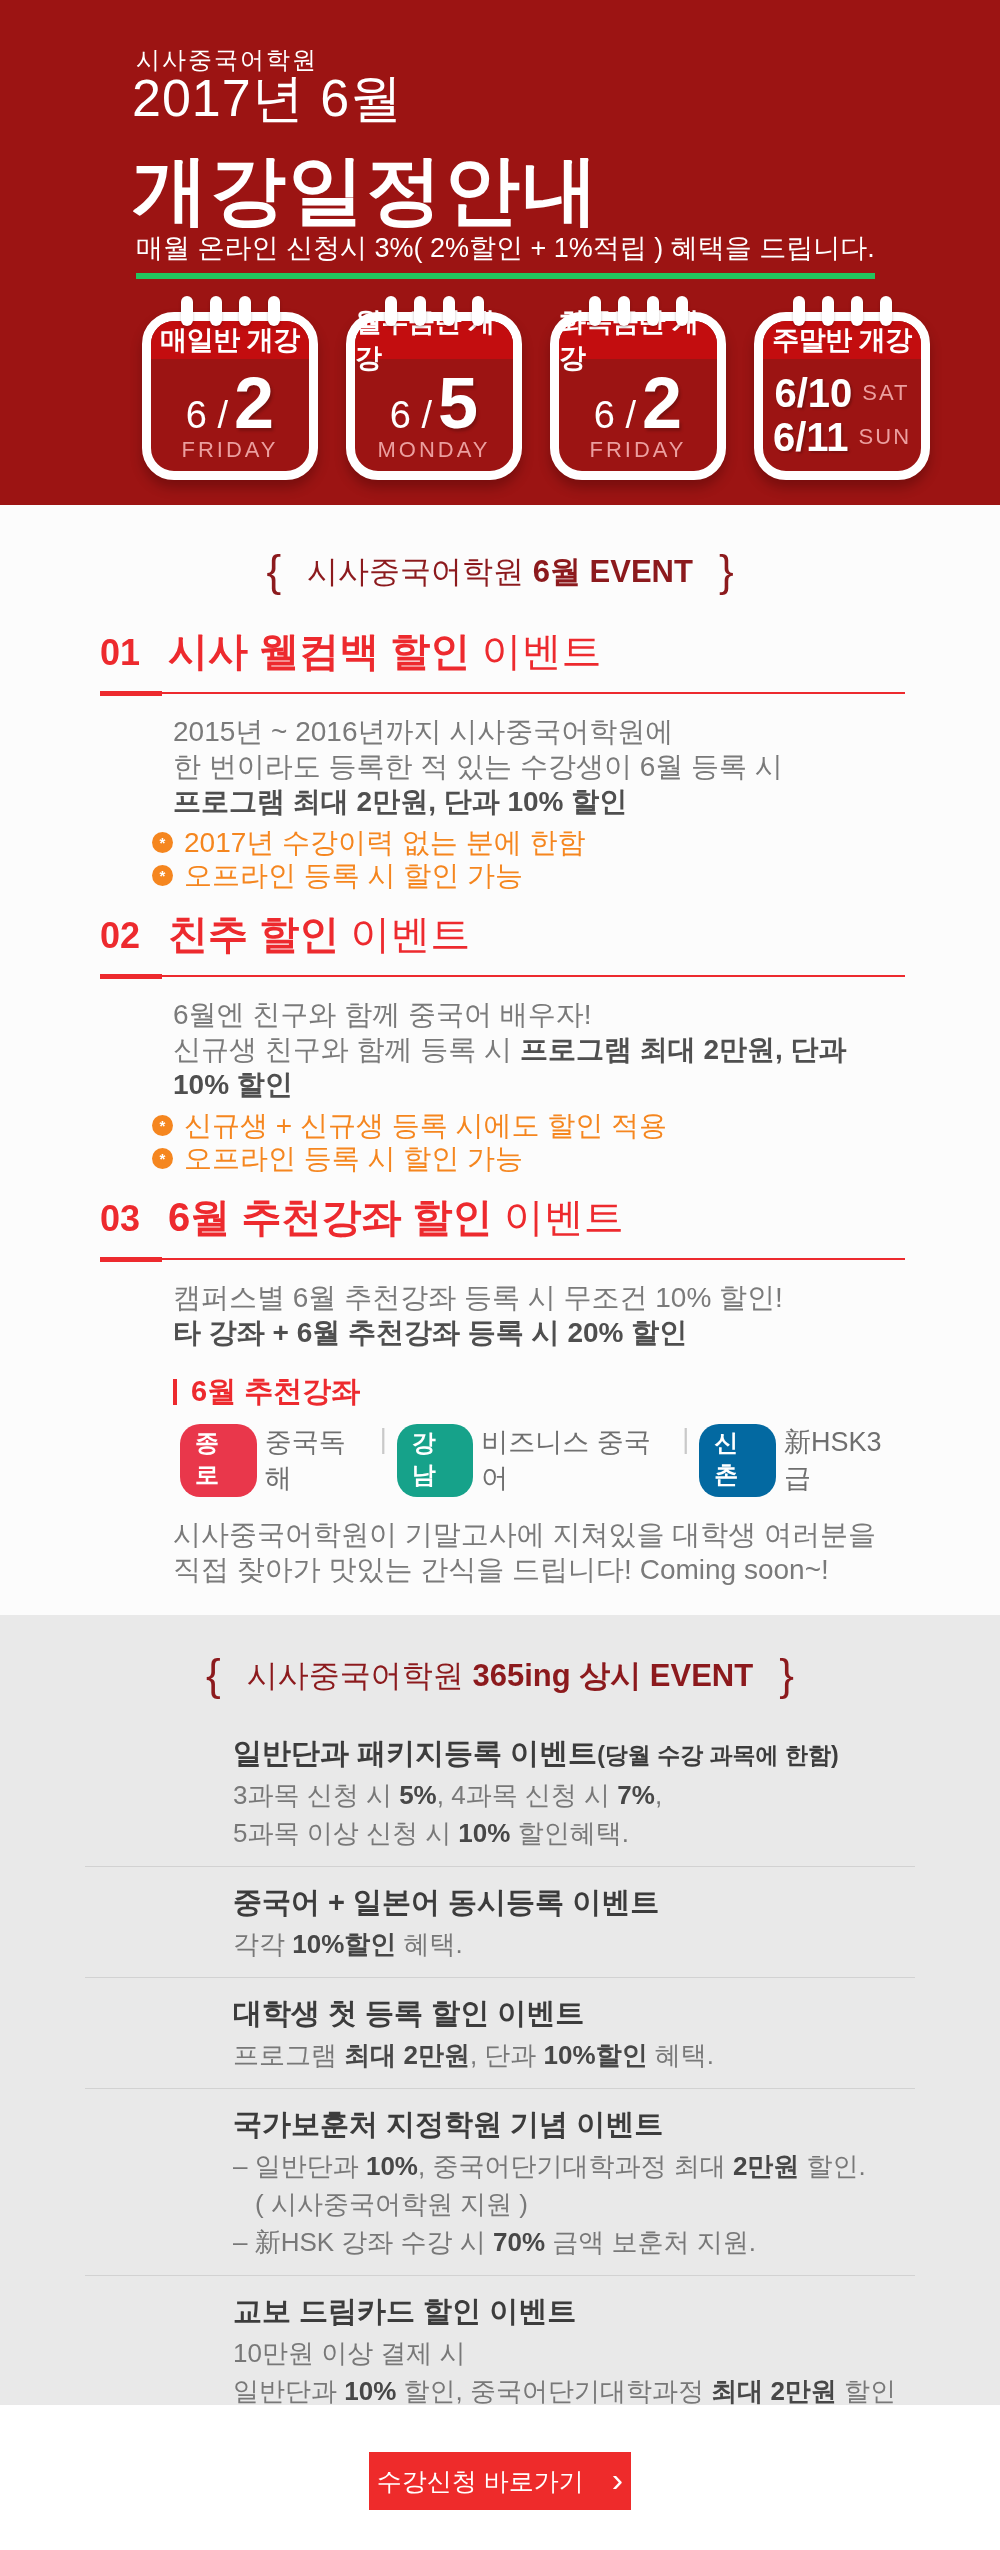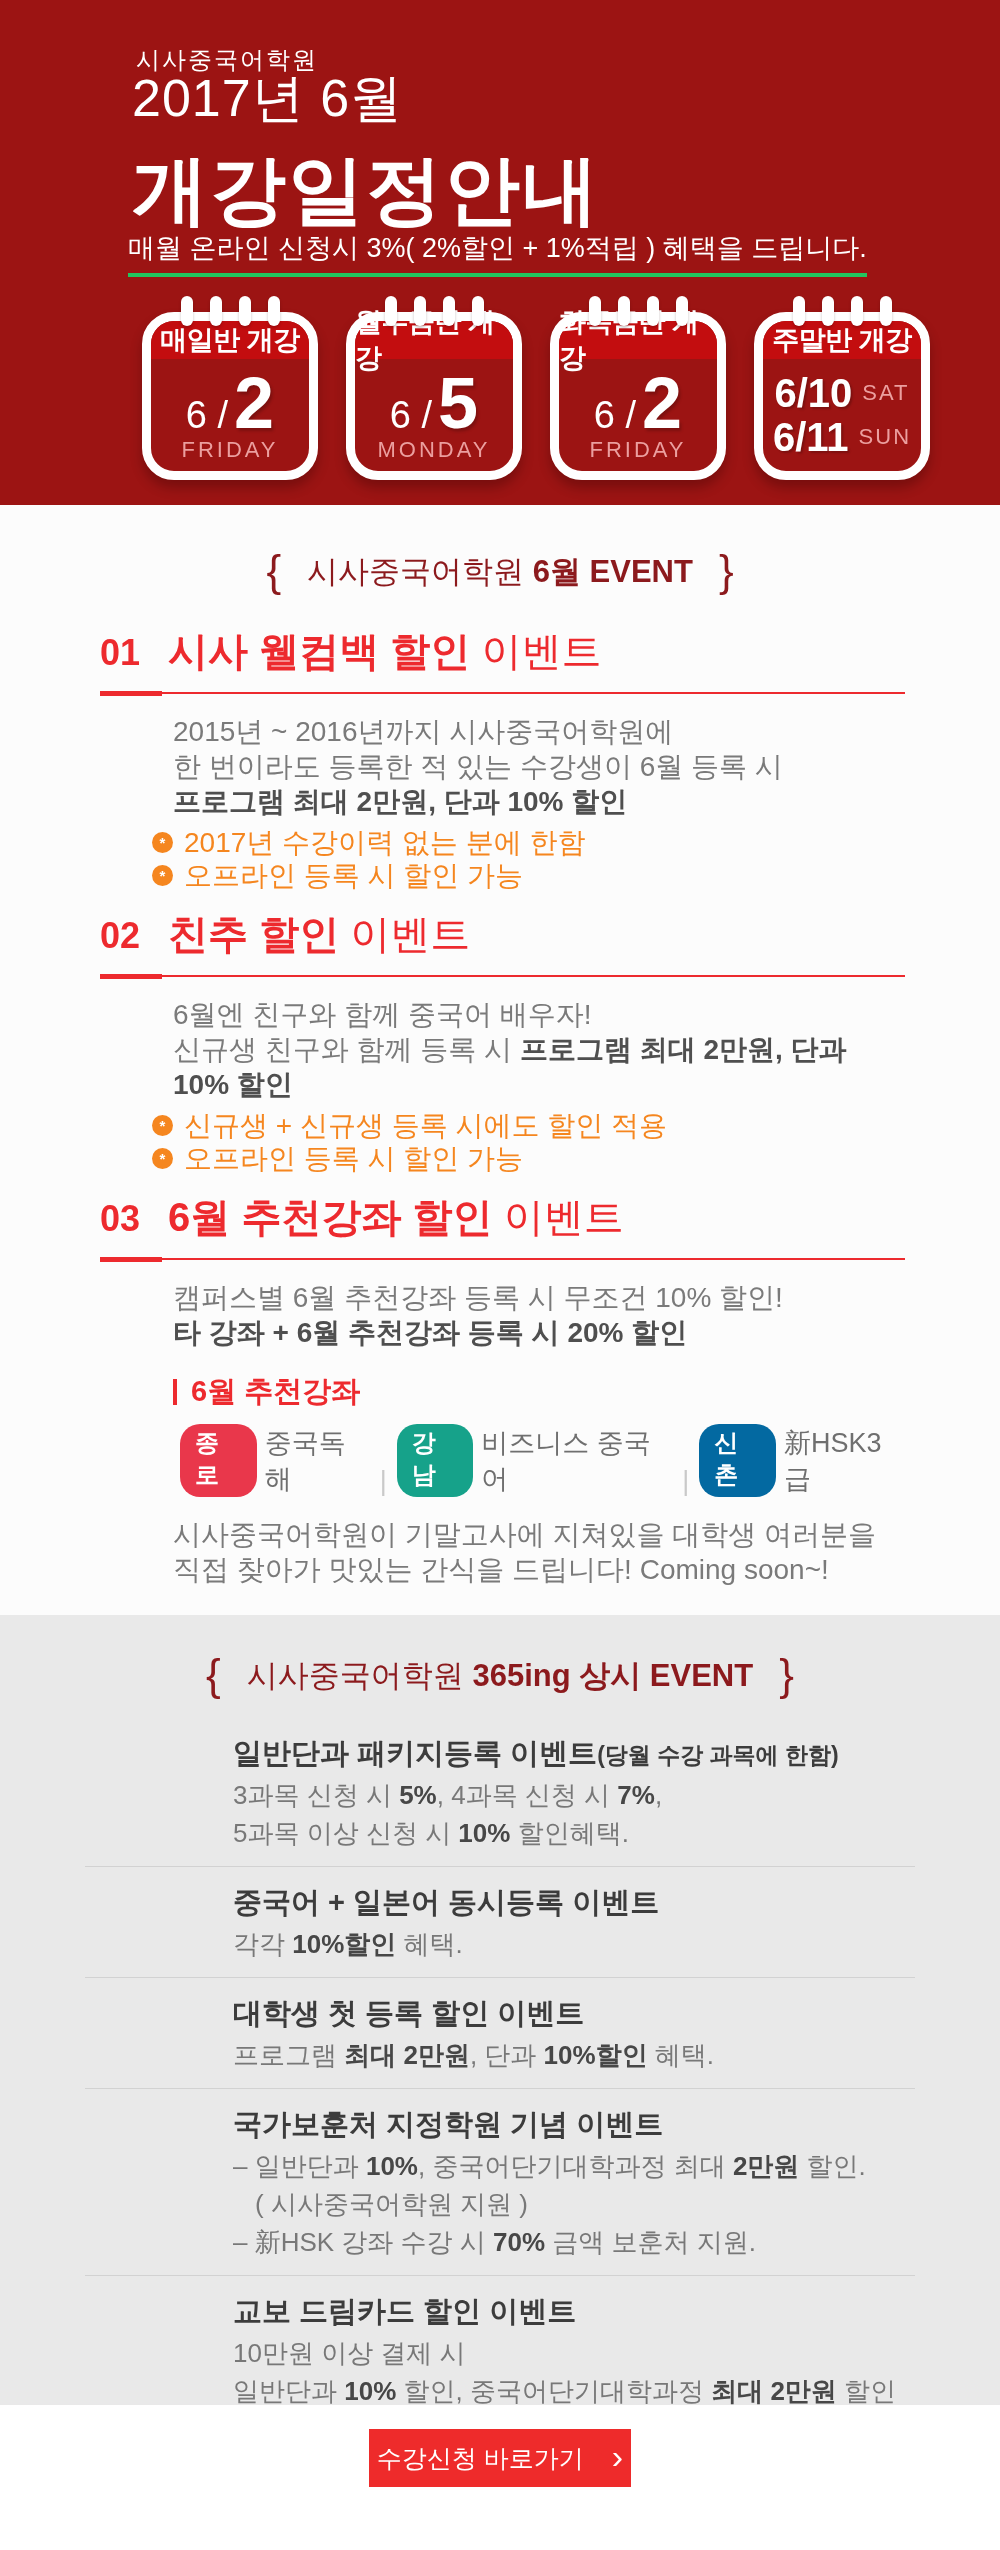--- a/index.html
+++ b/index.html
@@ -3,21 +3,21 @@
 <meta charset="utf-8">
 <style>
   html,body{margin:0;padding:0;}
   body{width:1000px;height:2550px;font-family:"Liberation Sans","DejaVu Sans",sans-serif;background:#fff;overflow:hidden;}
 
   
   .hero{position:relative;width:1000px;height:505px;background:#9c1413;color:#fff;overflow:hidden;}
   .brand{position:absolute;left:136px;top:44px;font-size:24px;letter-spacing:2px;}
   .title1{position:absolute;left:132px;top:64px;font-size:52px;font-weight:300;letter-spacing:1px;}
   .title2{position:absolute;left:132px;top:140px;font-size:76px;font-weight:800;letter-spacing:2px;}
-  .subtitle{position:absolute;left:128px;top:230px;font-size:27px;padding-bottom:7px;border-bottom:4px solid #22c55e;}
+  .subtitle{position:absolute;left:136px;top:230px;font-size:27px;padding-bottom:7px;border-bottom:6px solid #22c55e;}
 
   .cal-row{position:absolute;left:142px;top:296px;display:flex;gap:28px;}
   .cal-card{position:relative;width:158px;height:150px;border:9px solid #fff;border-radius:32px;margin-top:16px;
             box-shadow:0 8px 12px rgba(40,0,0,.3);box-sizing:content-box;}
   .rings{position:absolute;top:-25px;left:0;right:0;display:flex;justify-content:center;gap:17px;}
   .ring{width:12px;height:30px;background:#fff;border-radius:6px;box-shadow:0 2px 3px rgba(40,0,0,.25);}
   .cal-label{height:38px;background:#c30d0f;border-radius:23px 23px 0 0;display:flex;align-items:center;justify-content:center;
              font-size:27px;font-weight:bold;letter-spacing:-0.5px;}
   .cal-date{display:flex;align-items:baseline;justify-content:center;margin-top:10px;}
   .cal-month{font-size:38px;font-weight:300;}
@@ -43,38 +43,38 @@
   .sec-title .b{font-weight:800;}
   .sec-body{margin:20px 0 0 73px;font-size:28px;line-height:35px;color:#7a7a7a;}
   .seg-b{font-weight:bold;color:#4f4f4f;}
   .notes{margin:7px 0 0 52px;}
   .note{display:flex;align-items:center;gap:11px;color:#f5861f;font-size:28px;line-height:33px;}
   .ast{flex:0 0 auto;width:21px;height:21px;border-radius:50%;background:#f5861f;color:#fff;font-size:15px;font-weight:bold;
        display:flex;align-items:center;justify-content:center;}
   .recommend{margin:22px 0 0 73px;}
   .rec-label{display:flex;align-items:center;font-size:29px;font-weight:800;color:#ed2a2e;}
   .red-bar{width:4px;height:26px;background:#ed2a2e;margin-right:14px;}
-  .courses{display:flex;align-items:flex-end;margin-top:12px;font-size:27px;color:#6f6f6f;padding-left:7px;}
+  .courses{display:flex;align-items:flex-start;margin-top:12px;font-size:27px;color:#6f6f6f;padding-left:7px;}
   .pill{padding:3px 15px 6px;border-radius:20px;color:#fff;font-size:24px;font-weight:bold;margin-right:8px;}
   .course-sep{color:#c9c9c9;margin:0 10px;}
 
   
   .always{width:1000px;height:790px;background:#e9e9e9;box-sizing:border-box;overflow:hidden;}
   .always .evt-header{margin-top:40px;}
   .always-list{width:830px;margin:22px 0 0 85px;}
   .a-item{padding:16px 0 16px 148px;box-sizing:border-box;}
   .a-item + .a-item{border-top:1px solid #d2d2d2;}
   .a-title{font-size:29px;font-weight:800;color:#3c3c3c;}
   .a-suffix{font-size:23px;font-weight:800;}
   .a-line{font-size:26px;line-height:33px;color:#787878;margin-top:5px;}
   .a-line .seg-b{color:#474747;}
   .a-line.indent{padding-left:22px;}
 
   
-  .footer{width:1000px;height:115px;background:#fff;box-sizing:border-box;padding-top:24px;display:flex;justify-content:center;}
+  .footer{width:1000px;height:115px;background:#fff;box-sizing:border-box;padding-top:47px;display:flex;justify-content:center;}
   .cta{width:262px;height:58px;background:#ee2b2b;color:#fff;border:none;display:flex;align-items:center;justify-content:center;
        gap:28px;font-size:25px;font-family:inherit;cursor:pointer;}
   .chev{font-size:34px;font-weight:300;line-height:1;margin-top:-4px;}
 </style>
 </head>
 <body>
 
 <div class="hero">
   <div class="brand">시사중국어학원</div>
   <div class="title1">2017년 6월</div>

